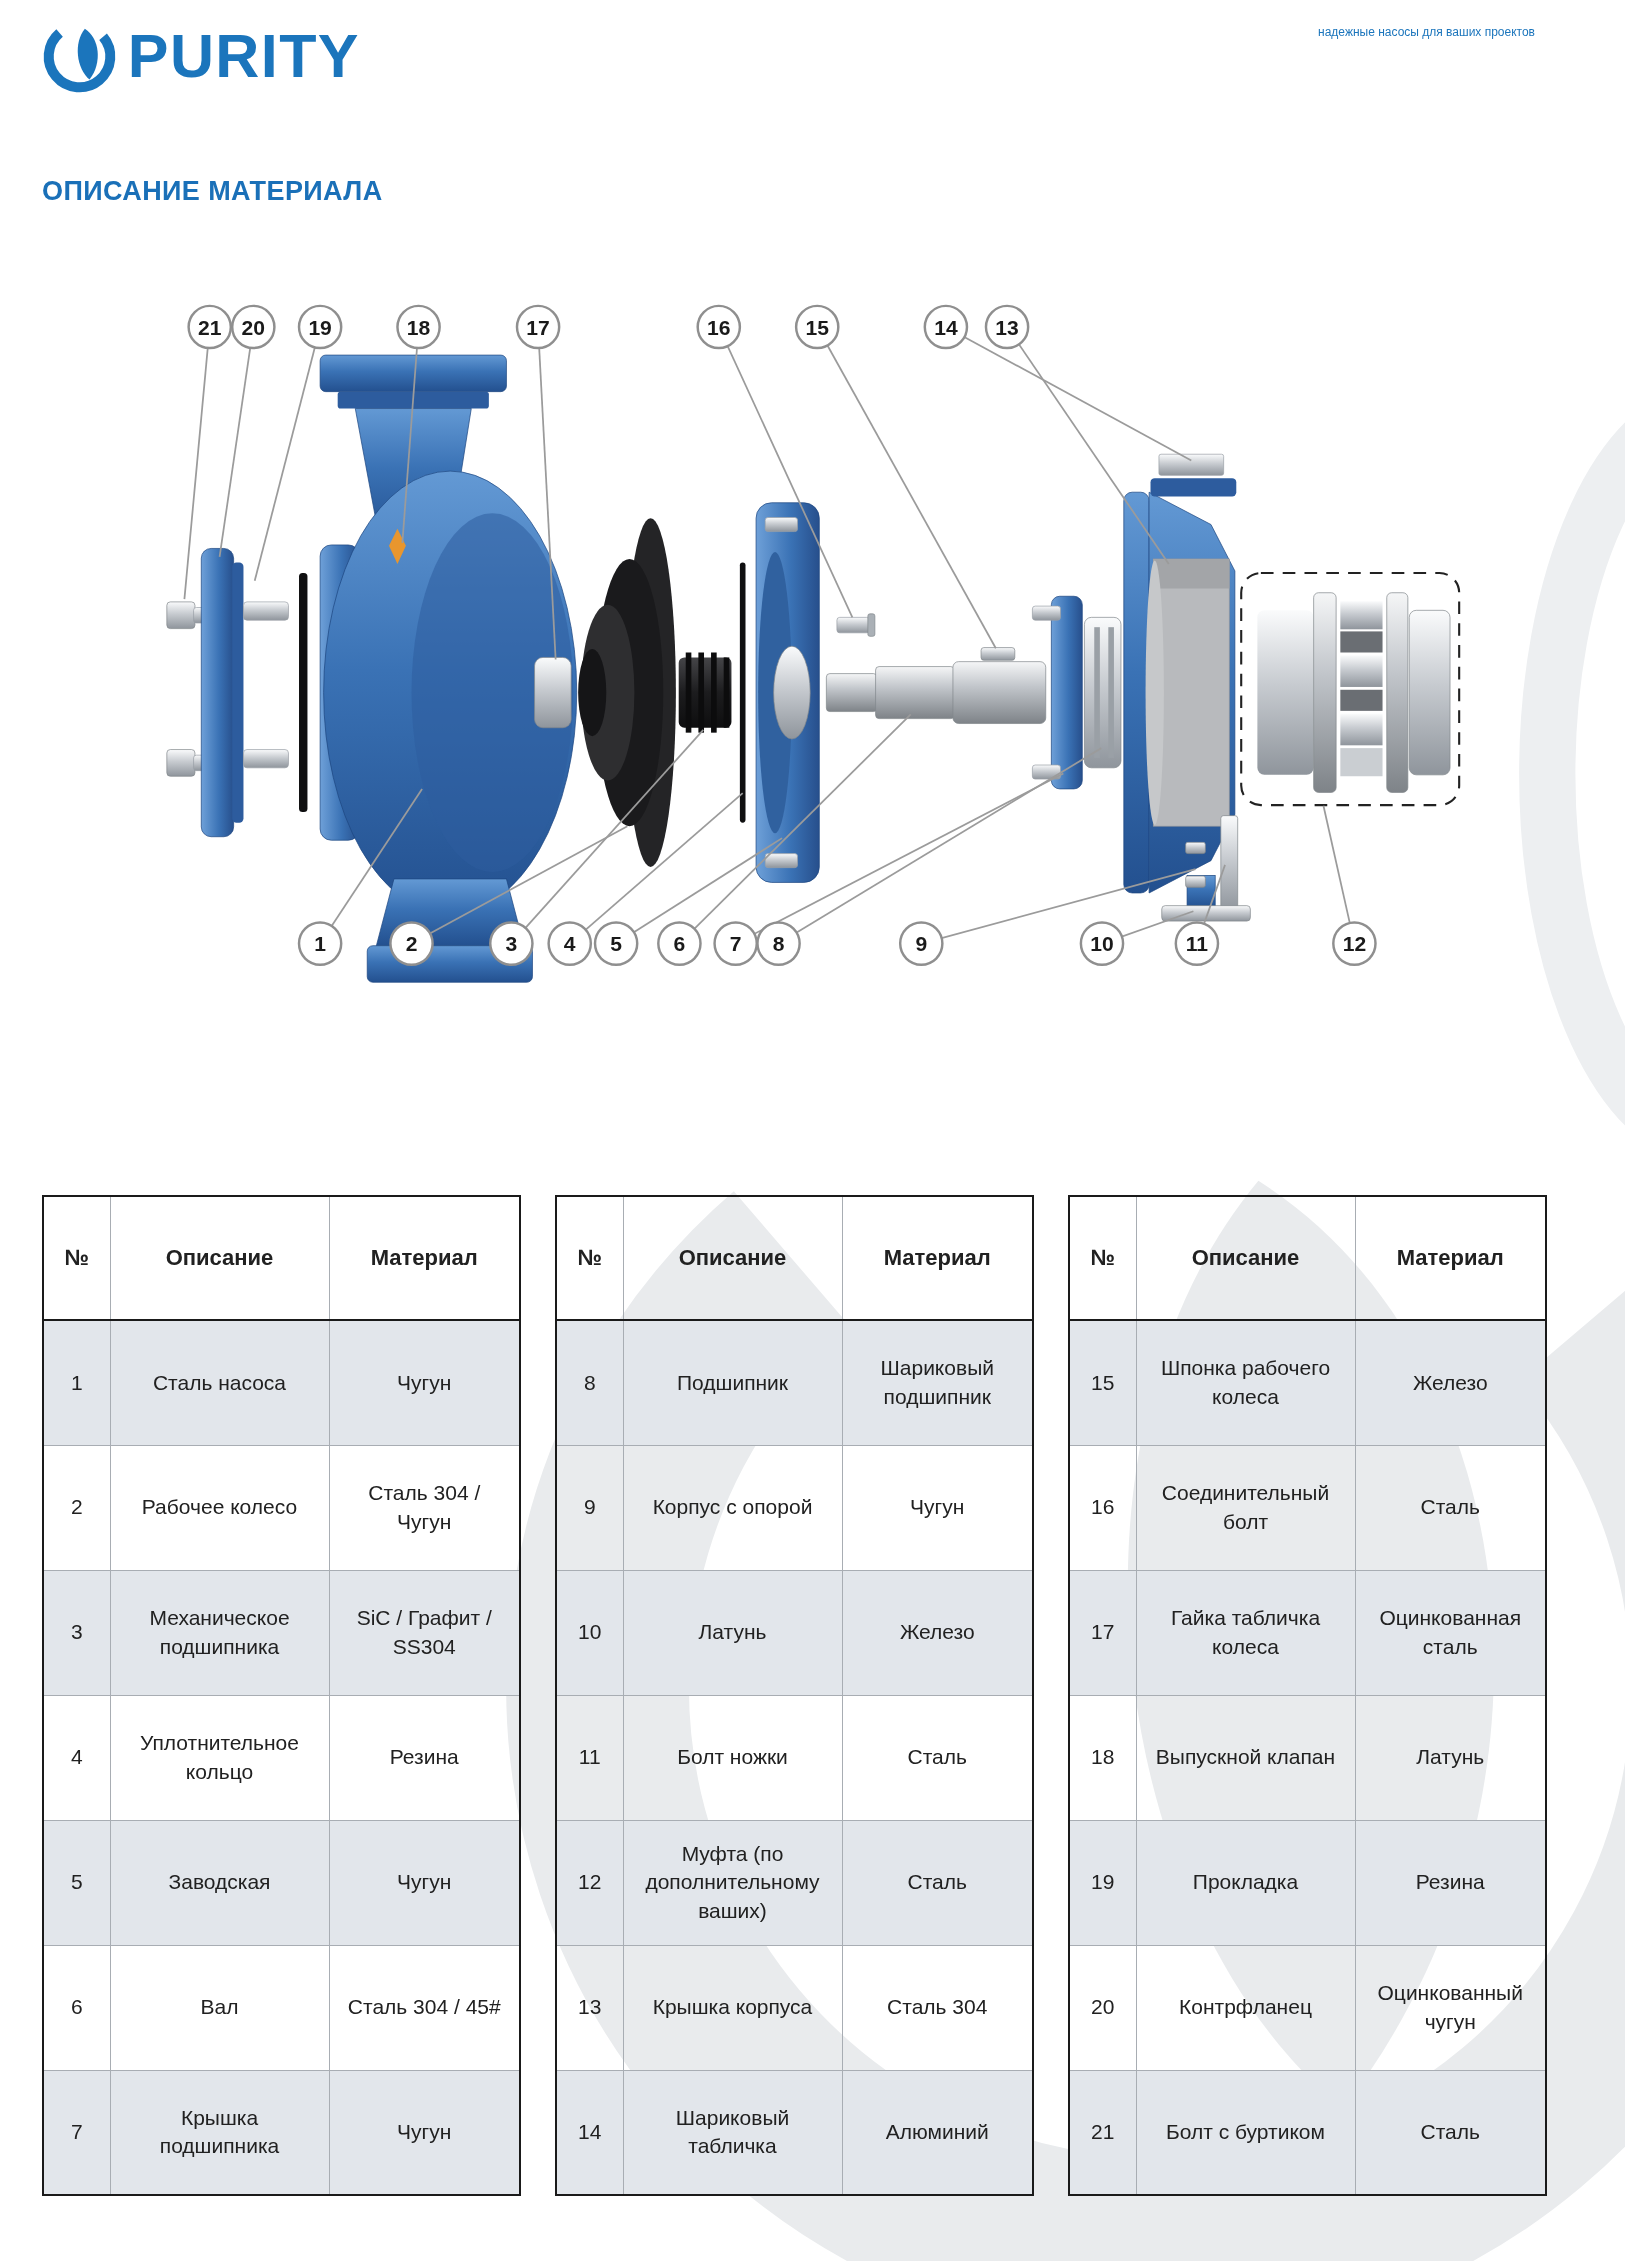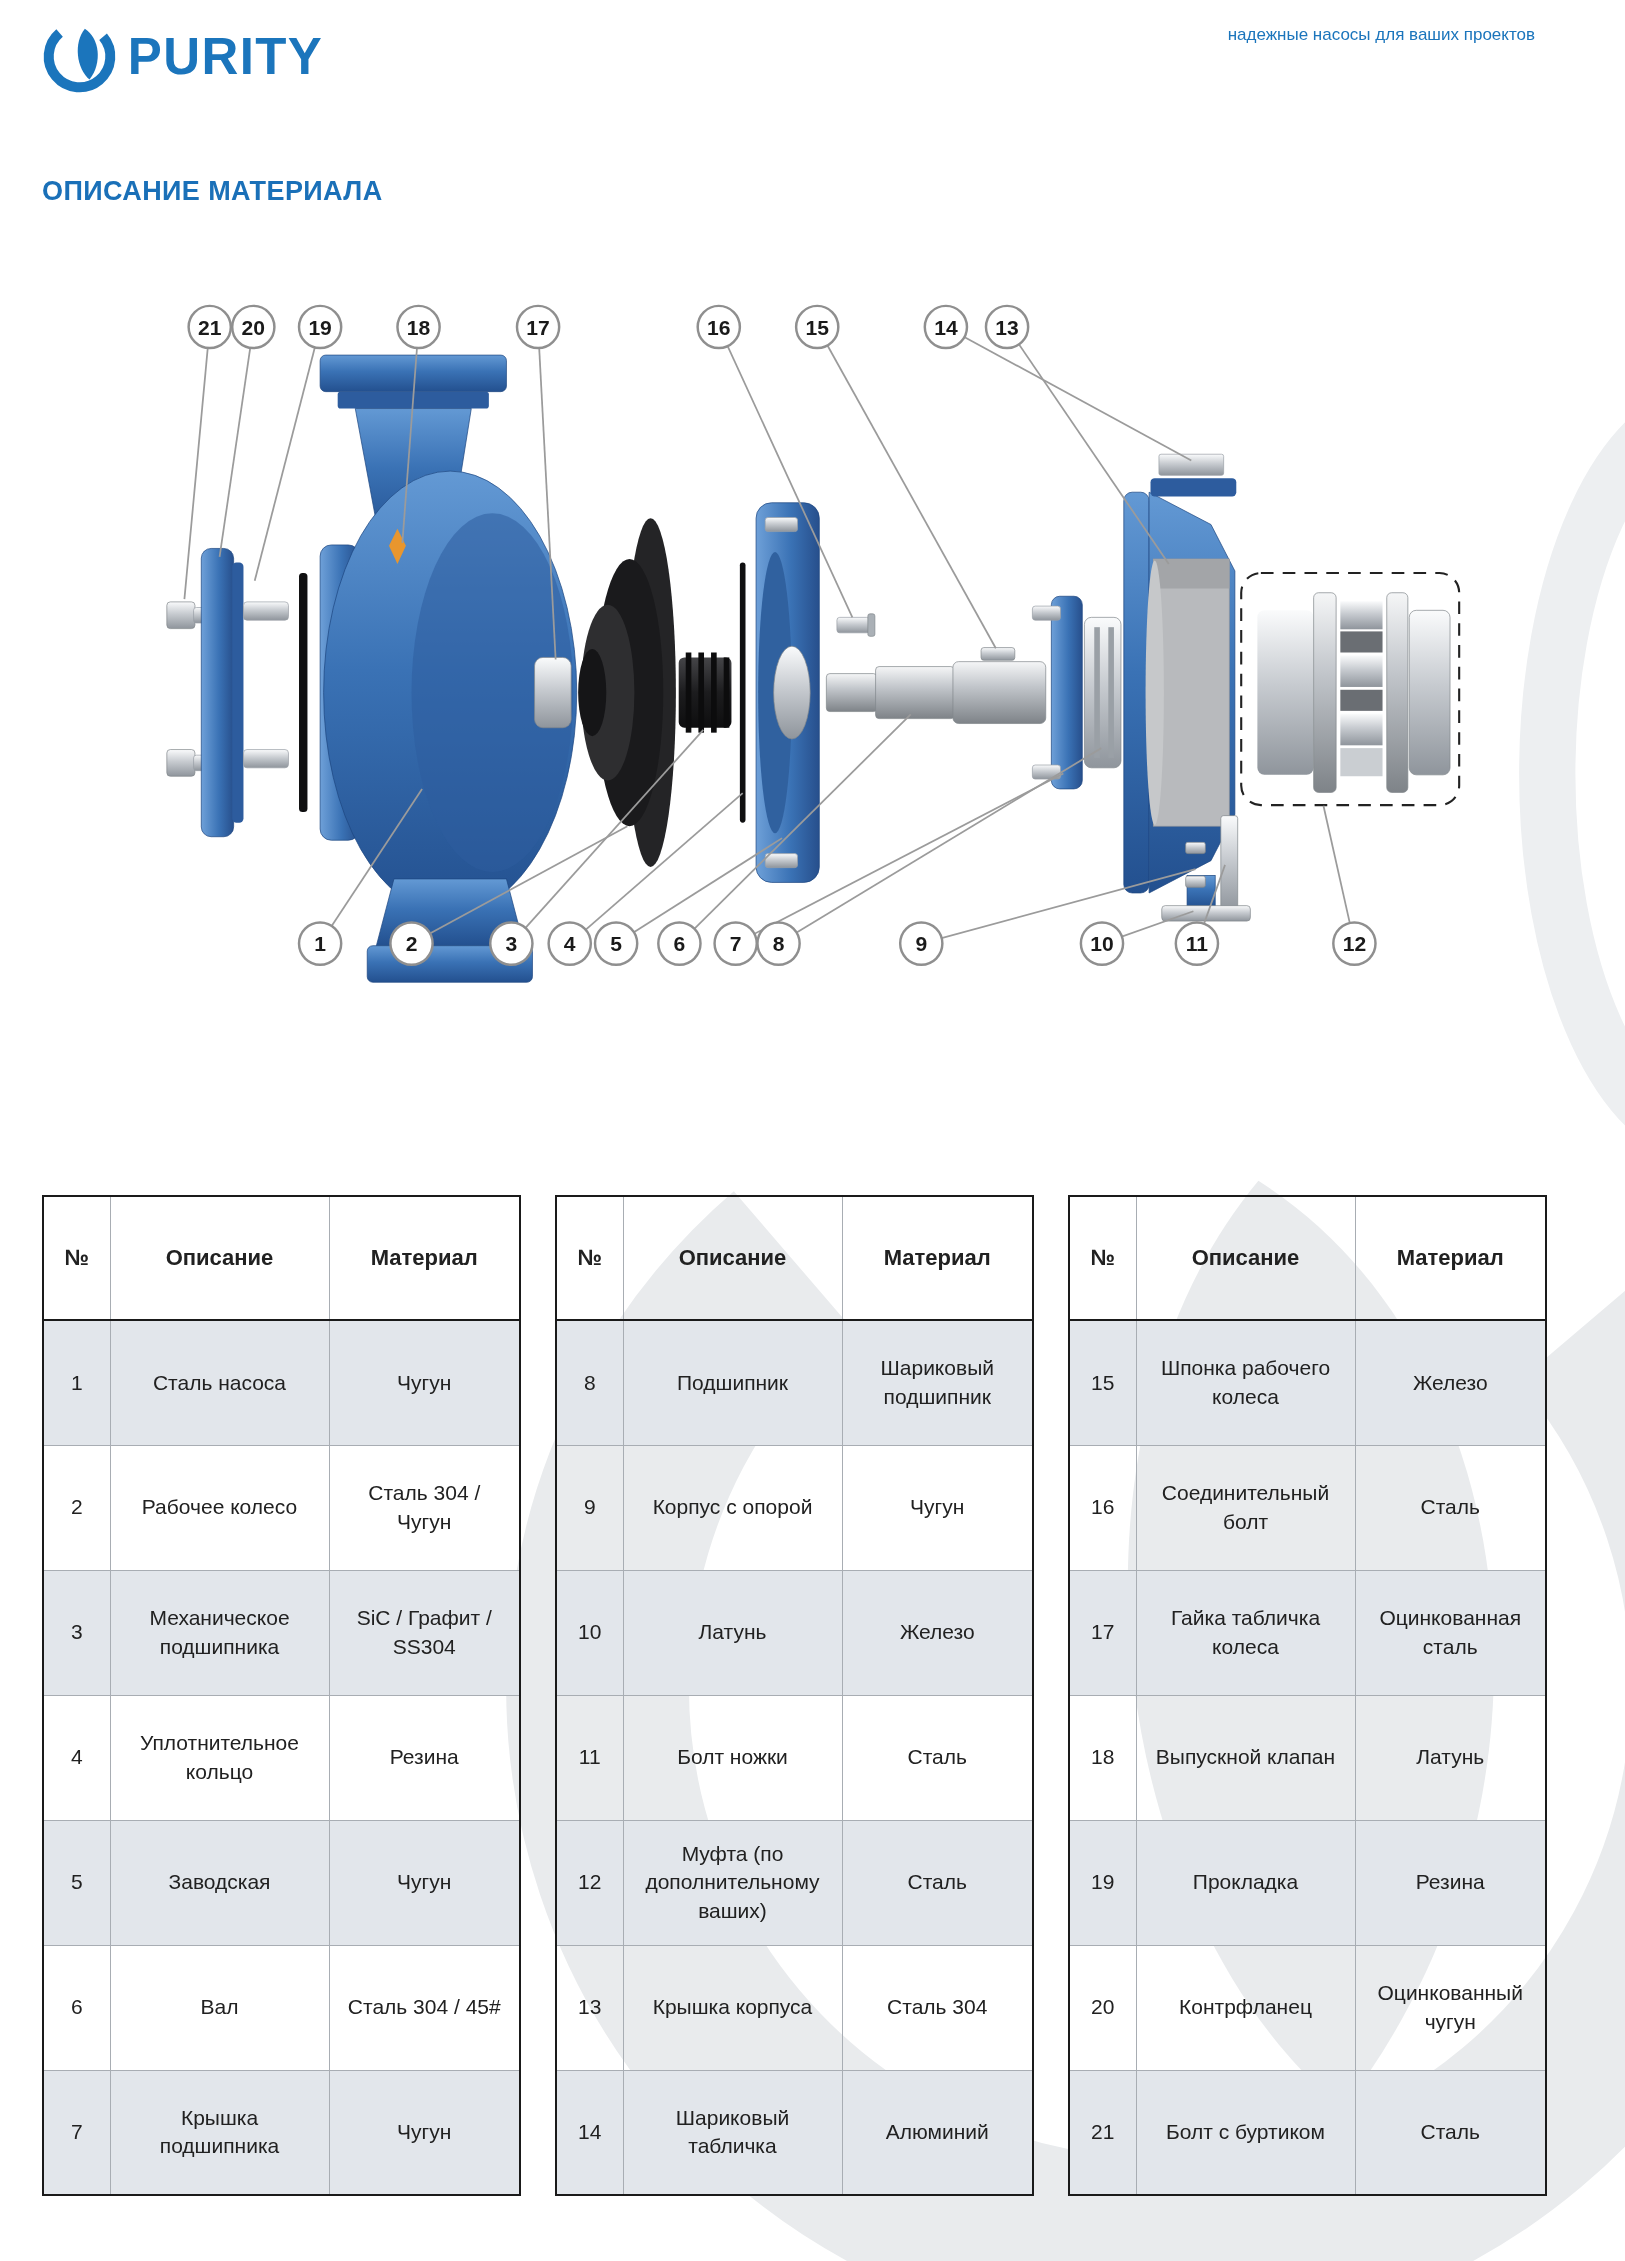--- a/index.html
+++ b/index.html
@@ -6,22 +6,22 @@
   body{
     position:relative;
     width:1626px;height:2261px;
     background:#ffffff;
     overflow:hidden;
     font-family:"Liberation Sans","DejaVu Sans",sans-serif;
   }
   
   .logo{position:absolute;left:41px;top:18.3px;display:flex;align-items:center;gap:9.8px;z-index:3;}
   .logo svg{display:block;}
-  .logo-text{font-size:51px;font-weight:800;color:#1b75bc;letter-spacing:1.4px;line-height:1;}
-  .tagline{position:absolute;right:91px;top:25px;font-size:17px;color:#1b75bc;z-index:3;}
+  .logo-text{font-size:61px;font-weight:800;color:#1b75bc;letter-spacing:1.4px;line-height:1;}
+  .tagline{position:absolute;right:91px;top:25px;font-size:12px;color:#1b75bc;z-index:3;}
   .page-title{position:absolute;left:42px;top:176px;font-size:27px;font-weight:700;color:#1a70b8;letter-spacing:0.4px;z-index:3;text-align:right;}
   
   .watermark{position:absolute;left:457px;top:984px;width:1406px;height:1406px;z-index:0;pointer-events:none;}
   .watermark-edge{position:absolute;left:1505px;top:380px;width:183px;height:809px;z-index:0;pointer-events:none;}
   
   .diagram{position:absolute;left:0;top:0;width:1626px;height:1125px;z-index:1;}
   .leader{stroke:#9b9b9b;stroke-width:2.5;fill:none;}
   .callout-circle{fill:#ffffff;stroke:#8f8f8f;stroke-width:3.5;}
   .callout-num{font-size:30px;font-weight:700;fill:#1a1a1a;text-anchor:middle;
                font-family:"Liberation Sans","DejaVu Sans",sans-serif;}

